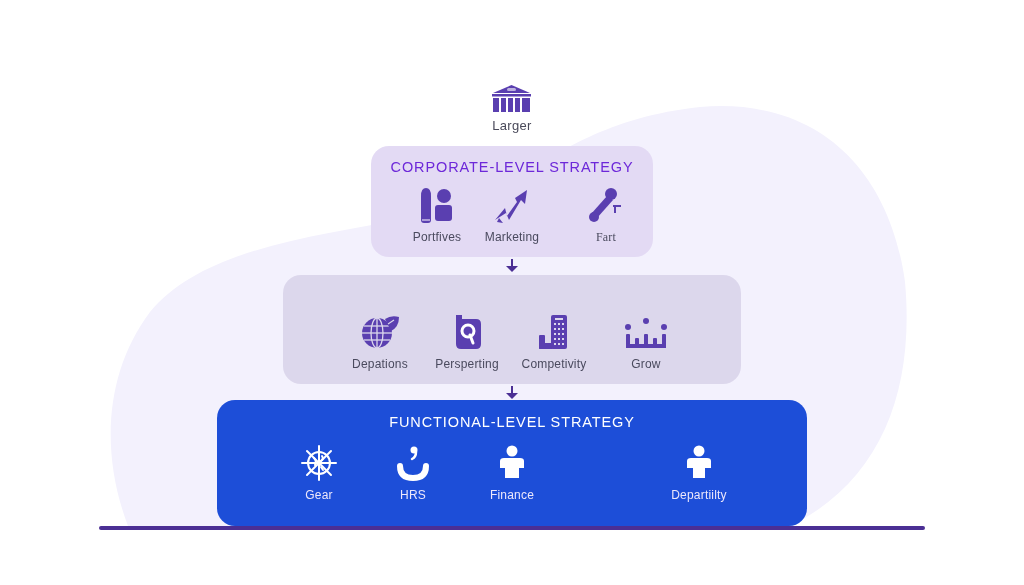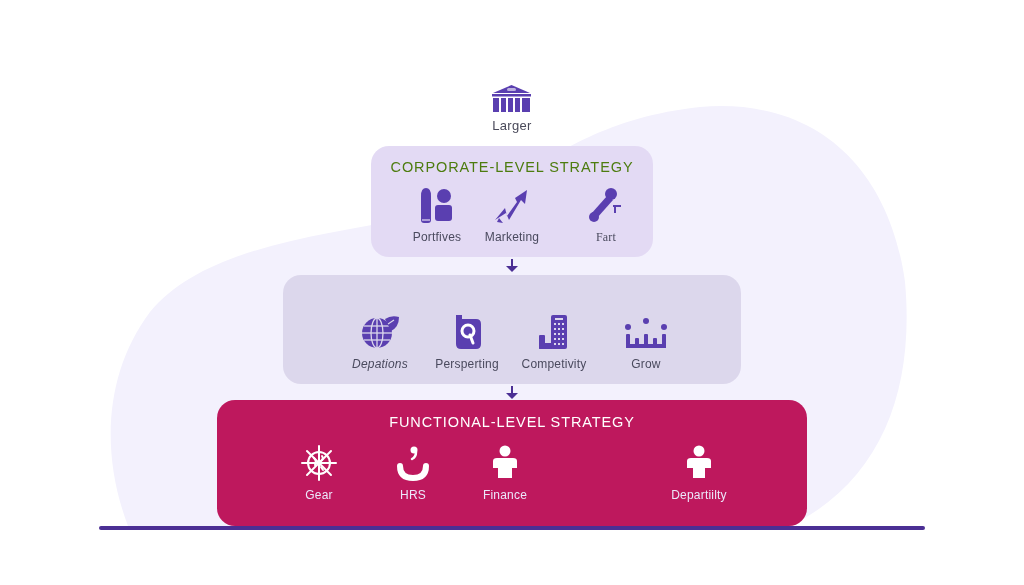--- a/index.html
+++ b/index.html
@@ -47,31 +47,31 @@
       text-align: center;
       font-size: 14.5px;
       letter-spacing: 0.9px;
       font-weight: 400;
     }
     .tier-corporate {
       left: 371px; top: 134px;
       width: 282px; height: 111px;
       background: #e3daf4;
     }
-    .tier-corporate .tier-title { top: 13px; color: #4d7c0f; text-align: center; }
+    .tier-corporate .tier-title { top: 13px; color: #6d28d9; text-align: center; }
     .tier-business {
       left: 283px; top: 263px;
       width: 458px; height: 109px;
       background: #dcd7ec;
     }
     .tier-business .tier-title { top: 13px; color: #4b3b8f; }
     .tier-functional {
       left: 217px; top: 388px;
       width: 590px; height: 126px;
-      background: #be185d;
+      background: #1d4ed8;
     }
     .tier-functional .tier-title { top: 14px; color: #ffffff; }
     .item {
       position: absolute;
       width: 110px;
       text-align: center;
     }
     .item svg { display: block; margin: 0 auto; }
     .item-label {
       display: block;
@@ -152,21 +152,21 @@
     </div>
   </div>
 
   <svg class="arrow" style="left:504px; top:246px;" viewBox="0 0 16 16">
     <rect x="7" y="1" width="2" height="8" fill="#4b2f94"></rect>
     <path d="M 2 8 L 14 8 L 8 14 Z" fill="#4b2f94"></path>
   </svg>
 
   <div class="tier tier-business">
 
-    <div class="item" style="left:42px; top:38px;font-style:italic;">
+    <div class="item" style="left:42px; top:38px;">
       <svg width="42" height="38" viewBox="0 0 42 38">
         <circle cx="18" cy="20" r="15" fill="#5a3fb0"></circle>
         <g stroke="#dcd7ec" stroke-width="1.3" fill="none">
           <ellipse cx="18" cy="20" rx="6" ry="15"></ellipse>
           <line x1="3" y1="20" x2="33" y2="20"></line>
           <line x1="5" y1="13" x2="31" y2="13"></line>
           <line x1="5" y1="27" x2="31" y2="27"></line>
           <line x1="18" y1="5" x2="18" y2="35"></line>
         </g>
         <path d="M 26 6 Q 32 2 40 4 Q 40 14 32 18 Z" fill="#5a3fb0"></path>
@@ -251,21 +251,21 @@
 
     <div class="item" style="left:141px; top:44px;">
       <svg width="40" height="38" viewBox="0 0 40 38">
         <circle cx="21" cy="6" r="3.5" fill="#ffffff"></circle>
         <path d="M 23 8 Q 23 13 19 15" stroke="#ffffff" stroke-width="2.5" fill="none" stroke-linecap="round"></path>
         <path d="M 7 22 Q 7 34 20 34 Q 33 34 33 22" stroke="#ffffff" stroke-width="6" fill="none" stroke-linecap="round"></path>
       </svg>
       <span class="item-label">HRS</span>
     </div>
 
-    <div class="item" style="left:233px; top:44px;">
+    <div class="item" style="left:240px; top:44px;">
       <svg width="40" height="38" viewBox="0 0 40 38">
         <circle cx="20" cy="7" r="5.5" fill="#ffffff"></circle>
         <path d="M 8 17 Q 8 14 12 14 L 28 14 Q 32 14 32 17 L 32 24 L 27 24 L 27 34 L 13 34 L 13 24 L 8 24 Z" fill="#ffffff"></path>
       </svg>
       <span class="item-label">Finance</span>
     </div>
 
 
     <div class="item" style="left:427px; top:44px;">
       <svg width="40" height="38" viewBox="0 0 40 38">

